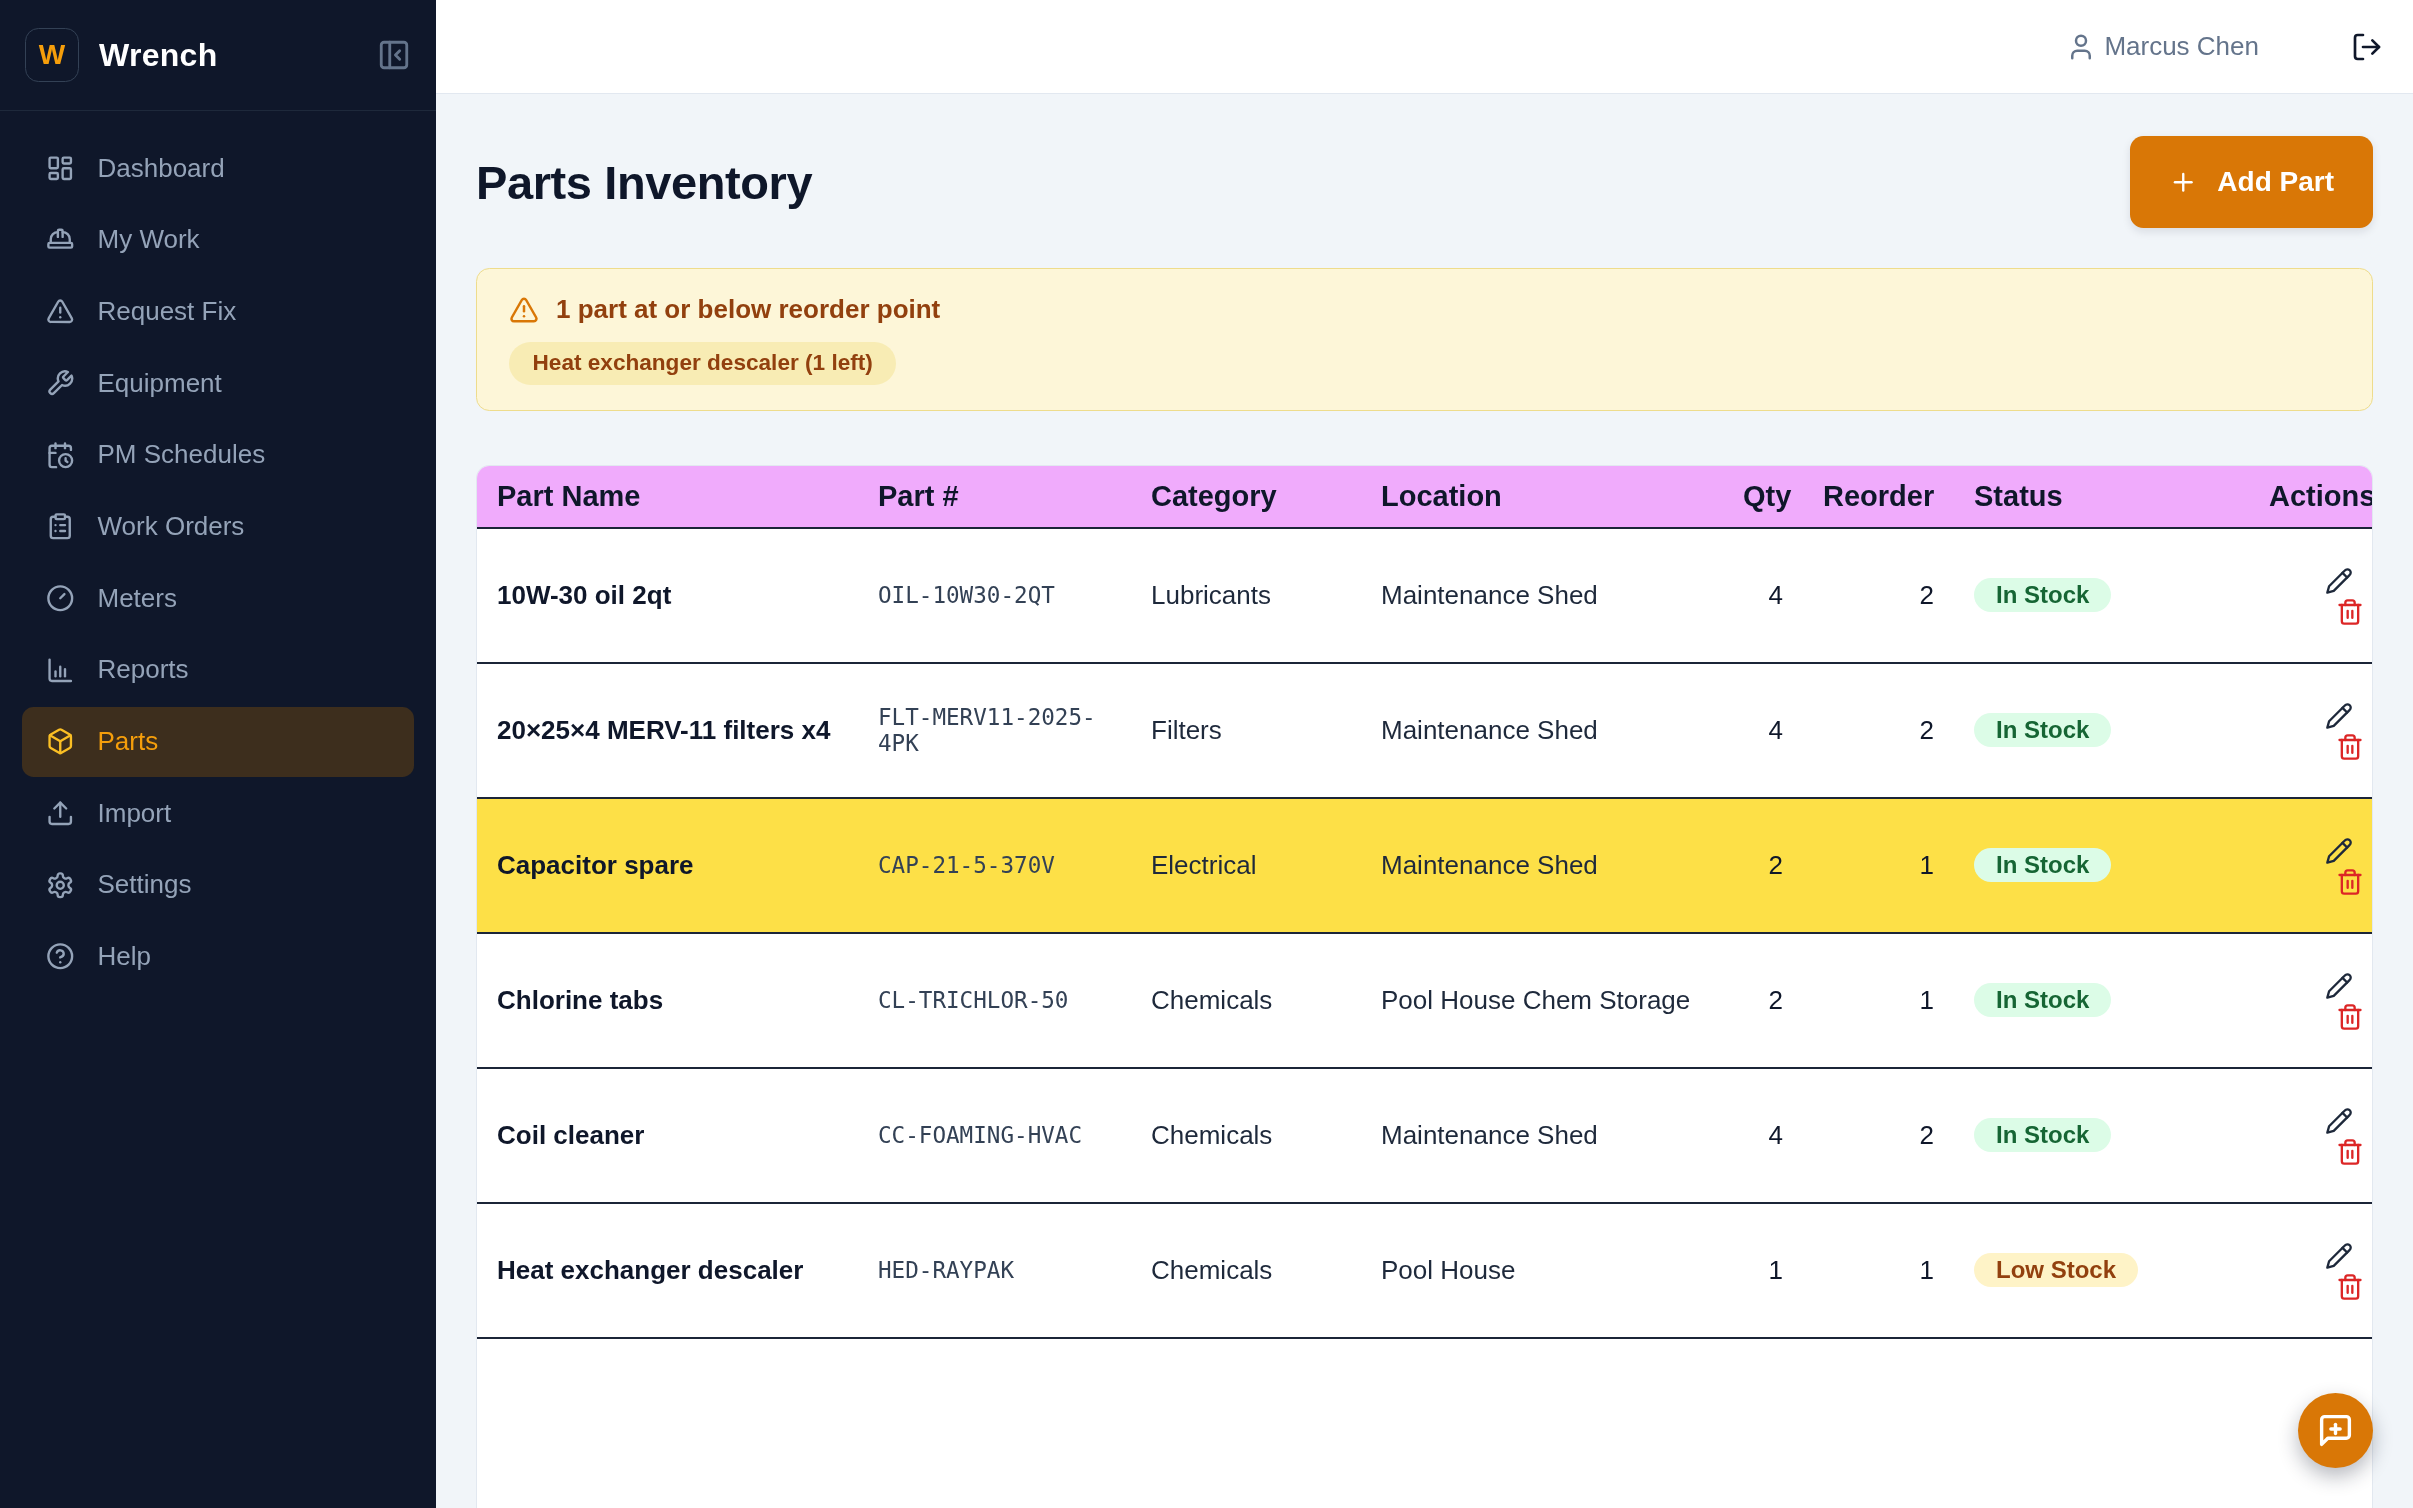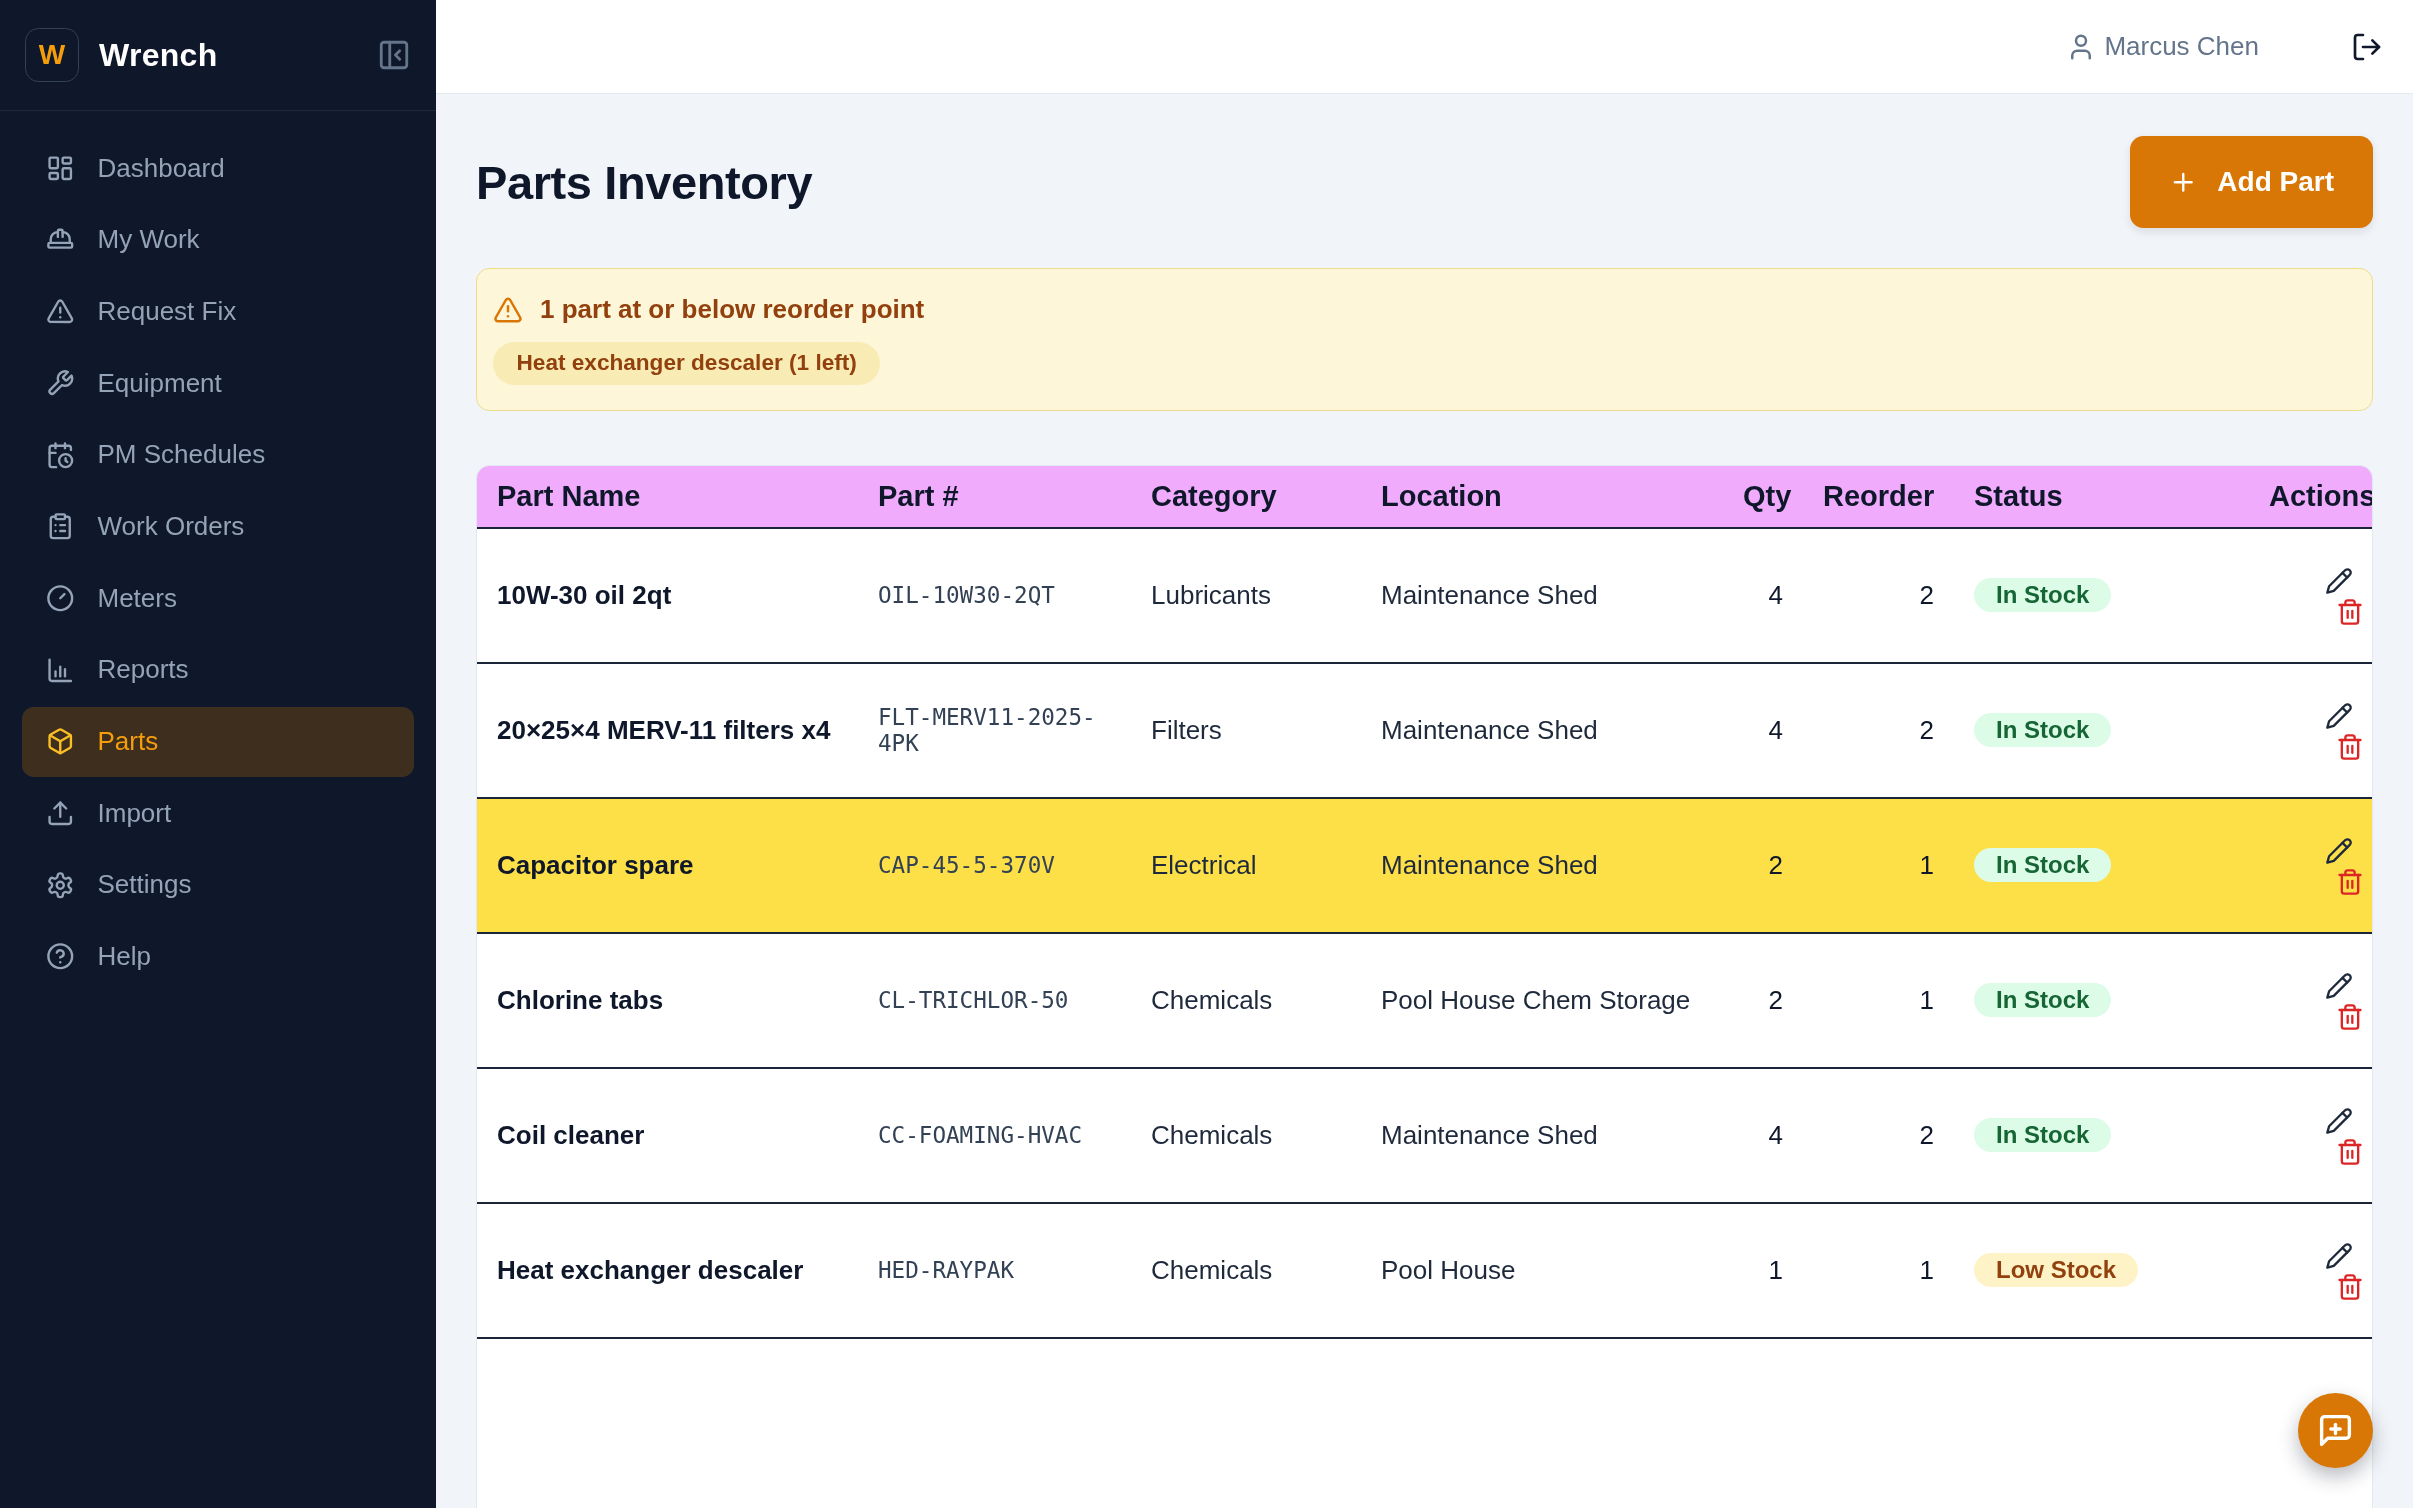--- a/index.html
+++ b/index.html
@@ -41,21 +41,21 @@
   .content { flex:1; padding:42px 40px 0; display:flex; flex-direction:column; overflow:hidden; }
 
   .page-head { display:flex; align-items:center; justify-content:space-between; flex:none; }
   .page-title { margin:0; font-size:47px; font-weight:700; color:#0f172a; letter-spacing:-0.4px; }
   .add-btn { height:92px; padding:0 39px; background:#d97706; color:#ffffff; border:none; border-radius:13.4px;
     font-family:inherit; font-size:28px; font-weight:600; display:flex; align-items:center; gap:20px;
     cursor:pointer; box-shadow:0 3.4px 8.4px rgba(15,23,42,.10); }
   .add-btn .icon { width:28.5px; height:28.5px; }
 
   .alert-banner { margin-top:40px; background:#fdf6d8; border:1.7px solid #eedc8c; border-radius:13.4px;
-    padding:25px 16px; flex:none; }
+    padding:25px 32px; flex:none; }
   .alert-head { display:flex; align-items:center; gap:17px; color:#92400e; font-size:26px; font-weight:700; }
   .alert-head .icon { width:30px; height:30px; color:#d97706; flex:none; }
   .alert-chip { display:inline-flex; margin-top:17px; background:#f8ecb4; border-radius:837px;
     padding:8.4px 23.5px; color:#92400e; font-size:22.6px; font-weight:600; }
 
   .search-box { margin-top:54px; height:70px; background:#ffffff; border:1.7px solid #e2e8f0; border-radius:13.4px;
     display:flex; align-items:center; padding:0 23.5px; gap:17px; flex:none; }
   .search-box .icon { width:27px; height:27px; color:#94a3b8; flex:none; }
   .search-input { flex:1; border:none; outline:none; background:transparent;
     font-family:inherit; font-size:27px; color:#0f172a; }
@@ -368,21 +368,21 @@
                       <path d="M8 6V4a2 2 0 0 1 2-2h4a2 2 0 0 1 2 2v2"></path>
                       <path d="M10 11v6"></path>
                       <path d="M14 11v6"></path>
                     </svg>
                   </span>
                 </button>
             </td>
           </tr>
           <tr class="row-alt">
             <td class="cell-name">Capacitor spare</td>
-            <td class="cell-part">CAP-45-5-370V</td>
+            <td class="cell-part">CAP-21-5-370V</td>
             <td>Electrical</td>
             <td>Maintenance Shed</td>
             <td class="num">2</td>
             <td class="num">1</td>
             <td><span class="badge in-stock">In Stock</span></td>
             <td class="cell-actions">
               <button class="icon-btn edit">
                   <span>
                     <svg class="icon" viewBox="0 0 24 24" fill="none" stroke="currentColor" stroke-width="2" stroke-linecap="round" stroke-linejoin="round">
                       <path d="M17 3a2.85 2.83 0 1 1 4 4L7.5 20.5 2 22l1.5-5.5Z"></path>

